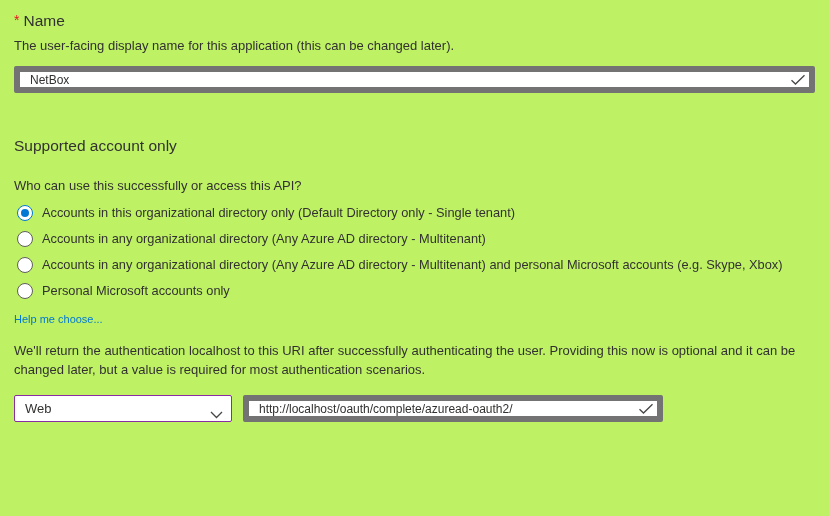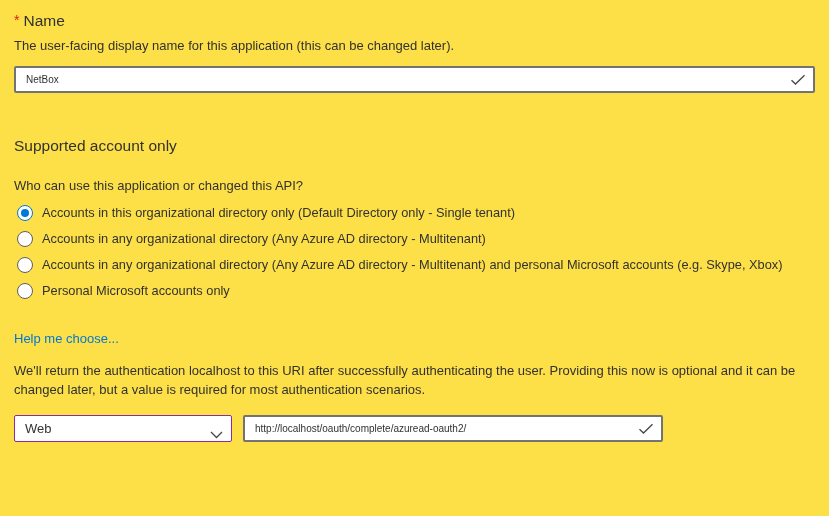--- a/index.html
+++ b/index.html
@@ -6,21 +6,21 @@
   * { box-sizing: border-box; }
   body {
     font-family: "Liberation Sans", "DejaVu Sans", sans-serif;
     color: #323130;
     -webkit-font-smoothing: antialiased;
   }
   .page {
     position: relative;
     width: 829px;
     height: 516px;
-    background: #fde047;
+    background: #bef264;
     overflow: hidden;
     padding: 10px 14px 0 14px;
   }
   .section-title {
     font-size: 15.5px;
     line-height: 20px;
     font-weight: 400;
     color: #323130;
   }
   .required-star {
@@ -37,25 +37,25 @@
   .name-desc { margin-top: 6px; }
   .input-wrap {
     position: relative;
     margin-top: 11px;
     width: 801px;
     height: 27px;
   }
   .text-input {
     width: 100%;
     height: 27px;
-    border: 2px solid #737373;
+    border: 6px solid #737373;
     border-radius: 2px;
     background: #ffffff;
     font-family: "Liberation Sans", "DejaVu Sans", sans-serif;
-    font-size: 10px;
+    font-size: 12px;
     color: #323130;
     padding: 0 28px 0 10px;
     outline: none;
   }
   .valid-check {
     position: absolute;
     right: 9px;
     top: 50%;
     transform: translateY(-50%);
     width: 16px;
@@ -96,22 +96,22 @@
     background: #0078d4;
   }
   .radio-label {
     font-size: 12.8px;
     line-height: 16px;
     color: #323130;
     white-space: nowrap;
   }
   .help-link {
     display: inline-block;
-    margin-top: 27px;
-    font-size: 13px;
+    margin-top: 9px;
+    font-size: 11px;
     color: #0078d4;
     text-decoration: none;
     cursor: pointer;
   }
   .redirect-title { margin-top: 46px; }
   .redirect-desc {
     margin-top: 14px;
     width: 804px;
     line-height: 19px;
   }
@@ -169,21 +169,21 @@
     <span class="valid-check">
       <svg width="16" height="12" viewBox="0 0 16 12">
         <path d="M1.5 6.2 L5.5 10 L14.5 1.2" fill="none" stroke="#484644" stroke-width="1.3"></path>
       </svg>
     </span>
   </div>
 
   
   <div class="section-title account-title">Supported account only</div>
 
-  <div class="desc question">Who can use this application or changed this API?</div>
+  <div class="desc question">Who can use this successfully or access this API?</div>
 
   <div class="radio-group">
     <div class="radio-row selected">
       <span class="radio-circle"></span>
       <span class="radio-label">Accounts in this organizational directory only (Default Directory only - Single tenant)</span>
     </div>
     <div class="radio-row">
       <span class="radio-circle"></span>
       <span class="radio-label">Accounts in any organizational directory (Any Azure AD directory - Multitenant)</span>
     </div>

